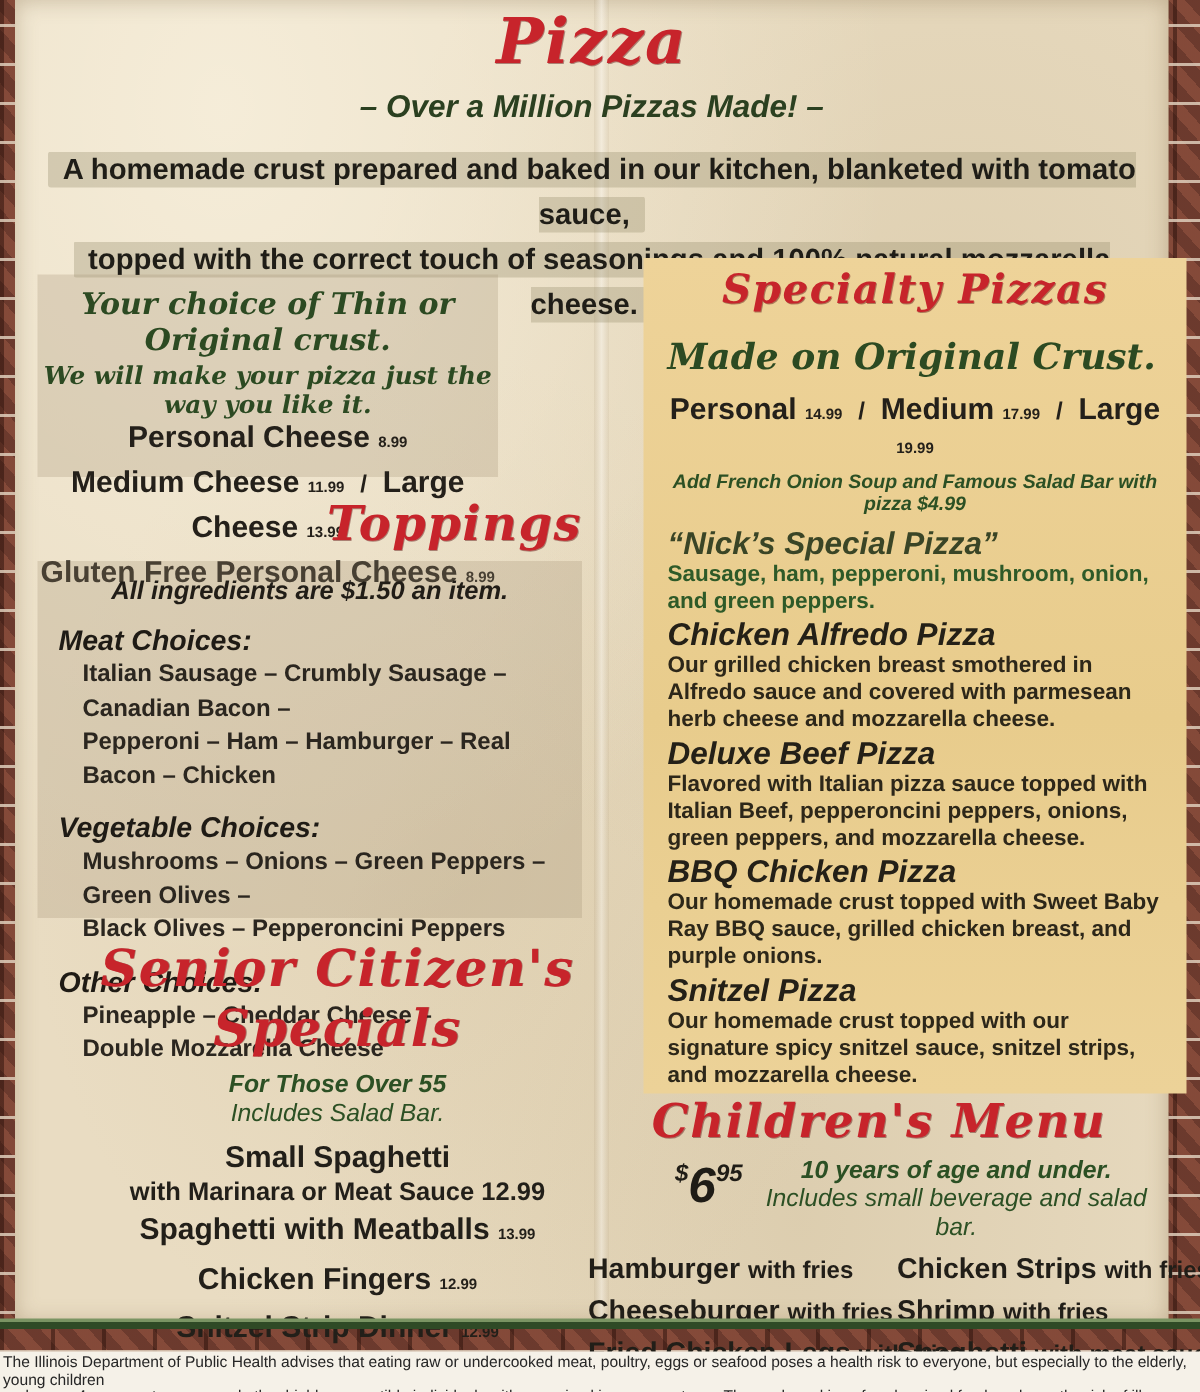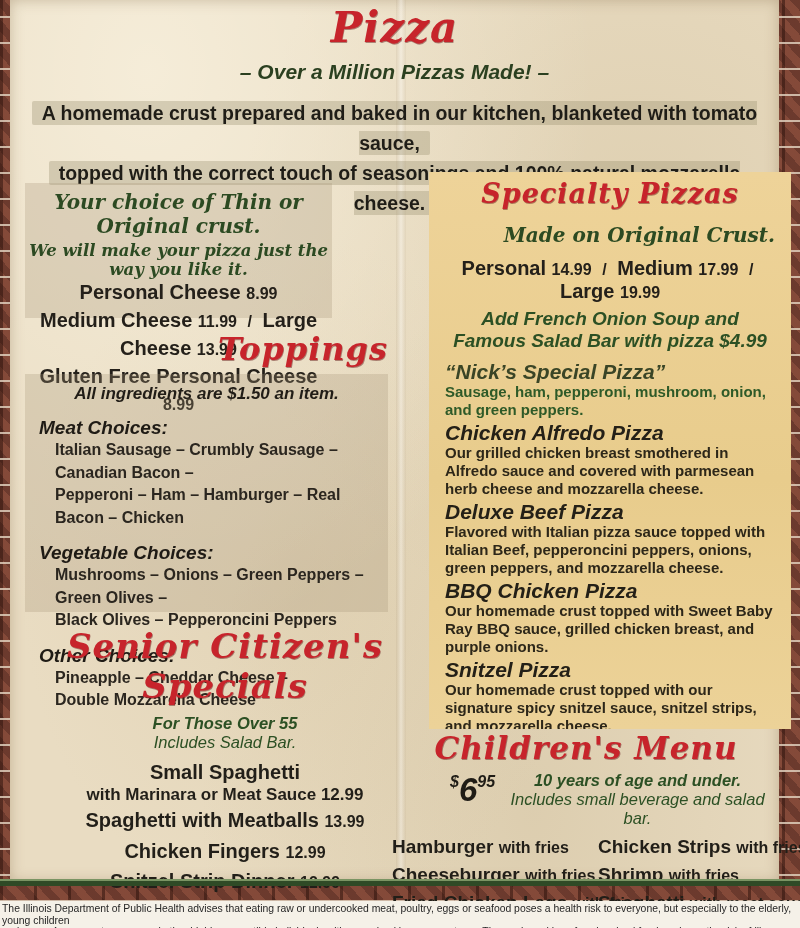--- a/index.html
+++ b/index.html
@@ -35,21 +35,21 @@
   .tagline { margin-top:10px; font-size:21px; font-weight:bold; font-style:italic; color:#2b4020; }
   .hdr-desc { margin-top:14px; font-size:19.5px; font-weight:bold; color:#1f1d17; line-height:30px; }
   .hdr-desc .hl { background:rgba(150,140,106,0.33); padding:1px 10px; border-radius:2px; }
 
   .box-shade { position:absolute; background:rgba(166,149,117,0.28); }
   .crust-box { left:25px; top:183px; width:307px; height:135px; text-align:center; padding-top:7px; }
   .crust-h { font-size:20px; }
   .crust-sub { font-size:16.5px; margin-top:3px; }
   .price-row { font-size:20px; font-weight:bold; color:#24201a; line-height:27px; }
   .price-row:first-of-type { margin-top:9px; }
-  .price { font-size:16px;margin-top:20px; }
+  .price { font-size:10px;margin-top:20px; }
   .slash { font-size:16px; padding:0 5px; }
 
   .toppings-title { position:absolute; left:25px; top:330px; width:363px; text-align:right; font-size:32px; }
   .toppings-box { left:25px; top:374px; width:363px; height:238px; padding:10px 0 0 14px; }
   .top-note { text-align:center; font-size:17px; font-weight:bold; font-style:italic; color:#211d17; margin-right:14px; }
   .top-label { font-size:19px; font-weight:bold; font-style:italic; color:#1f1b15; margin-top:13px; }
   .top-line { font-size:16px; font-weight:bold; color:#2b261f; line-height:22.5px; padding-left:16px; }
 
   .senior { position:absolute; left:15px; top:626px; width:420px; text-align:center; }
   .senior-title { font-size:34px; line-height:40px; }
@@ -57,23 +57,23 @@
   .senior-sub2 { font-size:16.5px; font-style:italic; color:#2c5024; }
   .senior-items { margin-top:9px; }
   .sr-name { font-size:20px; font-weight:bold; color:#221f19; }
   .sr-desc { font-size:17px; font-weight:bold; color:#221f19; line-height:22px; }
   .sr-row { font-size:20px; font-weight:bold; color:#221f19; line-height:28.5px; }
 
   .specialty-box { position:absolute; left:429px; top:172px; width:362px; height:557px;
     background:linear-gradient(180deg,#eed399 0%, #e8cc8c 55%, #ecd298 100%);
     padding:5px 16px 0 16px; overflow:hidden; }
   .spec-title { text-align:center; font-size:27px; line-height:34px; }
-  .spec-sub { text-align:right; font-size:20px; margin-top:12px; }
+  .spec-sub { text-align:left; font-size:24px; margin-top:12px; }
   .spec-sizes { text-align:center; font-size:20px; font-weight:bold; color:#24201a; margin-top:10px; }
-  .spec-addon { text-align:center; font-size:19px; font-weight:bold; font-style:italic; color:#2c5024; margin-top:5px; }
+  .spec-addon { text-align:center; font-size:13px; font-weight:bold; font-style:italic; color:#2c5024; margin-top:5px; }
   .sp-items { margin-top:8px; }
   .sp-name { font-size:21px; font-weight:bold; color:#242017; line-height:23px; margin-top:2px;font-style:italic; }
   .sp-desc { font-size:15px; font-weight:bold; color:#2d2719; line-height:18px; }
   .sp-green .sp-name { color:#3a4526; }
   .sp-green .sp-desc { color:#2e5a28; }
 
   .children { position:absolute; left:392px; top:729px; width:388px; }
   .child-title { text-align:center; font-size:31px; line-height:38px; }
   .child-priceline { display:flex; margin-top:4px; }
   .kids-price { margin-left:58px; font-weight:bold; font-style:italic; color:#1f1c16; white-space:nowrap; }

